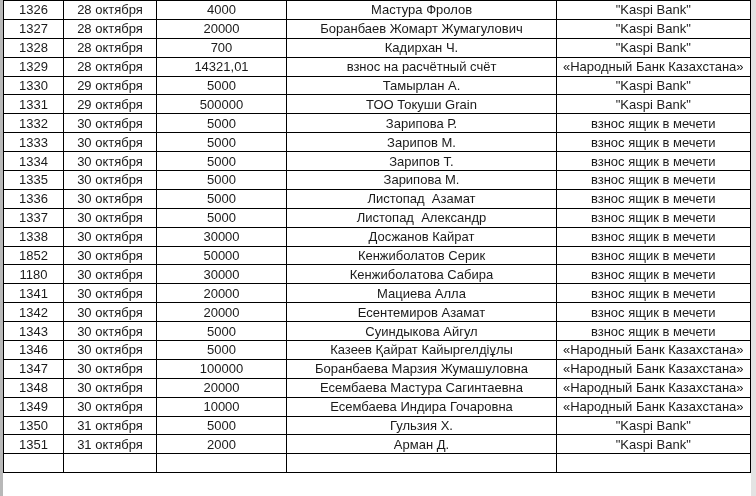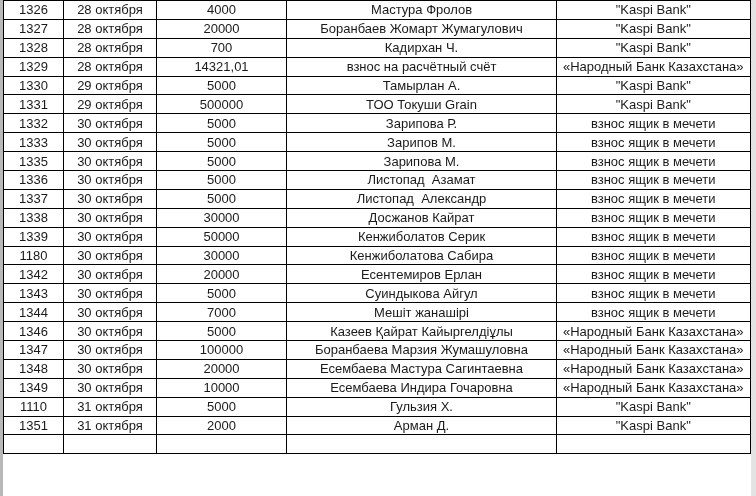--- a/index.html
+++ b/index.html
@@ -129,20 +129,27 @@
       <td class="c-dest">взнос ящик в мечети</td>
     </tr>
         <tr>
       <td class="c-num">1333</td>
       <td class="c-date">30 октября</td>
       <td class="c-amount">5000</td>
       <td class="c-name">Зарипов М.</td>
       <td class="c-dest">взнос ящик в мечети</td>
     </tr>
         <tr>
+      <td class="c-num">1334</td>
+      <td class="c-date">30 октября</td>
+      <td class="c-amount">5000</td>
+      <td class="c-name">Зарипов Т.</td>
+      <td class="c-dest">взнос ящик в мечети</td>
+    </tr>
+        <tr>
       <td class="c-num">1335</td>
       <td class="c-date">30 октября</td>
       <td class="c-amount">5000</td>
       <td class="c-name">Зарипова М.</td>
       <td class="c-dest">взнос ящик в мечети</td>
     </tr>
         <tr>
       <td class="c-num">1336</td>
       <td class="c-date">30 октября</td>
       <td class="c-amount">5000</td>
@@ -157,52 +164,52 @@
       <td class="c-dest">взнос ящик в мечети</td>
     </tr>
         <tr>
       <td class="c-num">1338</td>
       <td class="c-date">30 октября</td>
       <td class="c-amount">30000</td>
       <td class="c-name">Досжанов Кайрат</td>
       <td class="c-dest">взнос ящик в мечети</td>
     </tr>
         <tr>
-      <td class="c-num">1339</td>
+      <td class="c-num">1852</td>
       <td class="c-date">30 октября</td>
       <td class="c-amount">50000</td>
       <td class="c-name">Кенжиболатов Серик</td>
       <td class="c-dest">взнос ящик в мечети</td>
     </tr>
         <tr>
       <td class="c-num">1180</td>
       <td class="c-date">30 октября</td>
       <td class="c-amount">30000</td>
       <td class="c-name">Кенжиболатова Сабира</td>
       <td class="c-dest">взнос ящик в мечети</td>
     </tr>
         <tr>
+      <td class="c-num">1341</td>
+      <td class="c-date">30 октября</td>
+      <td class="c-amount">20000</td>
+      <td class="c-name">Мациева Алла</td>
+      <td class="c-dest">взнос ящик в мечети</td>
+    </tr>
+        <tr>
       <td class="c-num">1342</td>
       <td class="c-date">30 октября</td>
       <td class="c-amount">20000</td>
-      <td class="c-name">Есентемиров Ерлан</td>
+      <td class="c-name">Есентемиров Азамат</td>
       <td class="c-dest">взнос ящик в мечети</td>
     </tr>
         <tr>
       <td class="c-num">1343</td>
       <td class="c-date">30 октября</td>
       <td class="c-amount">5000</td>
       <td class="c-name">Суиндыкова Айгул</td>
-      <td class="c-dest">взнос ящик в мечети</td>
-    </tr>
-        <tr>
-      <td class="c-num">1344</td>
-      <td class="c-date">30 октября</td>
-      <td class="c-amount">7000</td>
-      <td class="c-name">Мешіт жанашірі</td>
       <td class="c-dest">взнос ящик в мечети</td>
     </tr>
         <tr>
       <td class="c-num">1346</td>
       <td class="c-date">30 октября</td>
       <td class="c-amount">5000</td>
       <td class="c-name">Казеев Қайрат Кайыргелдіұлы</td>
       <td class="c-dest">«Народный Банк Казахстана»</td>
     </tr>
         <tr>
@@ -220,21 +227,21 @@
       <td class="c-dest">«Народный Банк Казахстана»</td>
     </tr>
         <tr>
       <td class="c-num">1349</td>
       <td class="c-date">30 октября</td>
       <td class="c-amount">10000</td>
       <td class="c-name">Есембаева Индира Гочаровна</td>
       <td class="c-dest">«Народный Банк Казахстана»</td>
     </tr>
         <tr>
-      <td class="c-num">1110</td>
+      <td class="c-num">1350</td>
       <td class="c-date">31 октября</td>
       <td class="c-amount">5000</td>
       <td class="c-name">Гульзия Х.</td>
       <td class="c-dest">"Kaspi Bank"</td>
     </tr>
         <tr>
       <td class="c-num">1351</td>
       <td class="c-date">31 октября</td>
       <td class="c-amount">2000</td>
       <td class="c-name">Арман Д.</td>

